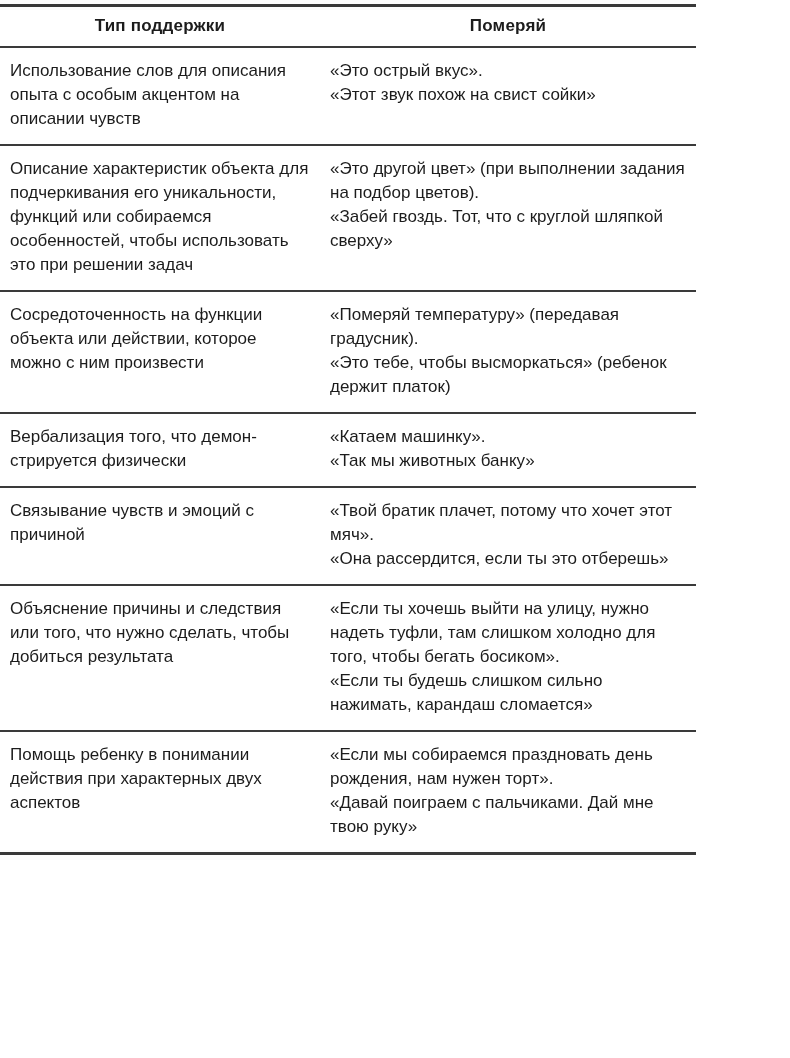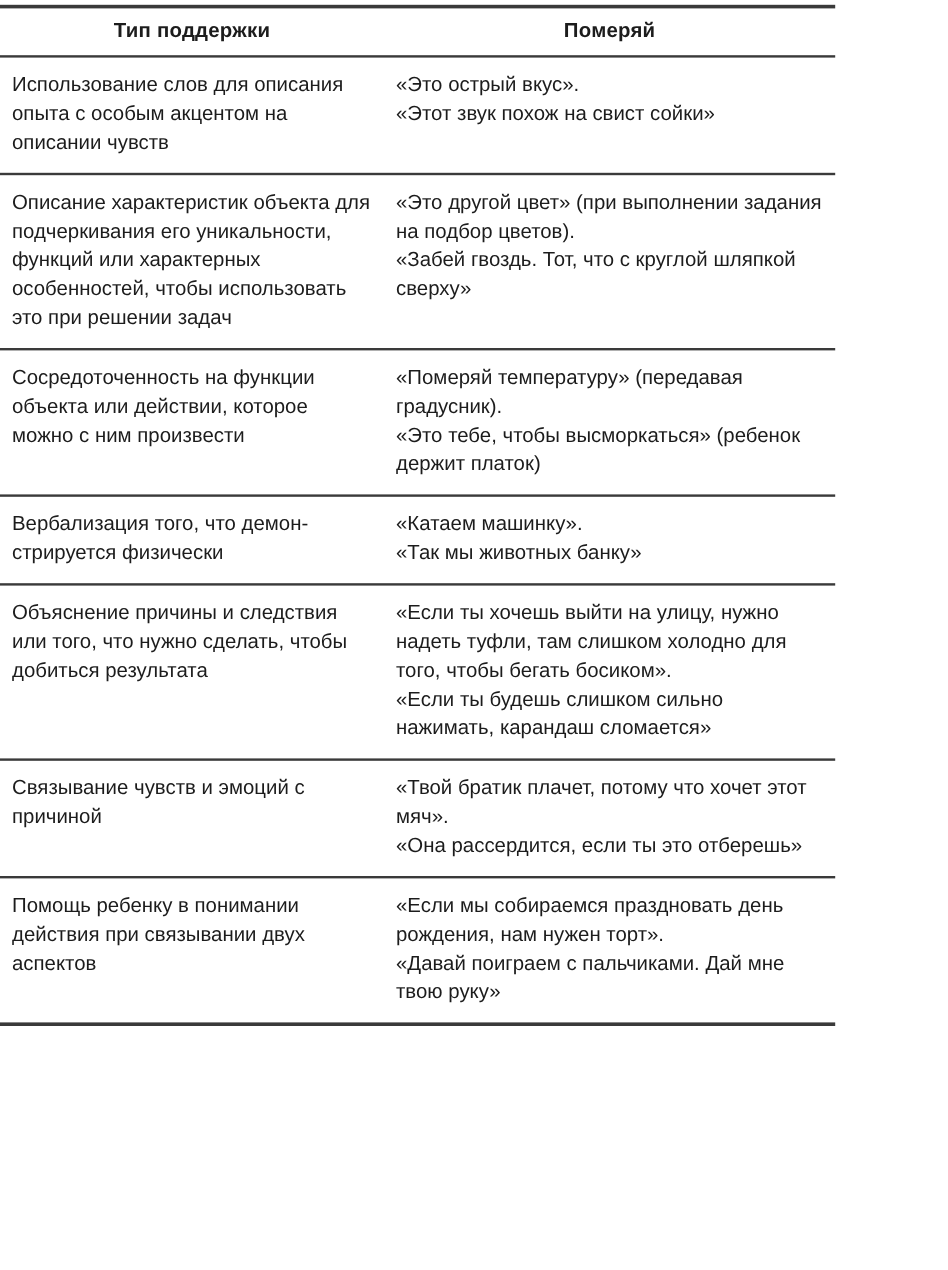--- a/index.html
+++ b/index.html
@@ -70,56 +70,56 @@
     </thead>
     <tbody id="table-body">
         <tr>
           <td class="type-cell">Использование слов для опи­сания опыта с особым акцентом на описании чувств</td>
           <td class="example-cell">
             <div class="example-line">«Это острый вкус».</div>
             <div class="example-line">«Этот звук похож на свист сойки»</div>
           </td>
         </tr>
         <tr>
-          <td class="type-cell">Описание характеристик объекта для подчеркивания его уникаль­ности, функций или характерных особенностей, чтобы использо­вать это при решении задач</td>
+          <td class="type-cell">Описание характеристик объекта для подчеркивания его уникаль­ности, функций или собираемся особенностей, чтобы использо­вать это при решении задач</td>
           <td class="example-cell">
             <div class="example-line">«Это другой цвет» (при выполнении задания на под­бор цветов).</div>
             <div class="example-line">«Забей гвоздь. Тот, что с круглой шляпкой сверху»</div>
           </td>
         </tr>
         <tr>
           <td class="type-cell">Сосредоточенность на функции объекта или действии, которое можно с ним произвести</td>
           <td class="example-cell">
             <div class="example-line">«Померяй температуру» (передавая градусник).</div>
             <div class="example-line">«Это тебе, чтобы высморкаться» (ребенок держит платок)</div>
           </td>
         </tr>
         <tr>
           <td class="type-cell">Вербализация того, что демон­стрируется физически</td>
           <td class="example-cell">
             <div class="example-line">«Катаем машинку».</div>
             <div class="example-line">«Так мы животных банку»</div>
           </td>
         </tr>
         <tr>
+          <td class="type-cell">Связывание чувств и эмоций с причиной</td>
+          <td class="example-cell">
+            <div class="example-line">«Твой братик плачет, потому что хочет этот мяч».</div>
+            <div class="example-line">«Она рассердится, если ты это отберешь»</div>
+          </td>
+        </tr>
+        <tr>
           <td class="type-cell">Объяснение причины и след­ствия или того, что нужно сде­лать, чтобы добиться результата</td>
           <td class="example-cell">
             <div class="example-line">«Если ты хочешь выйти на улицу, нужно надеть туфли, там слишком холодно для того, чтобы бегать босиком».</div>
             <div class="example-line">«Если ты будешь слишком сильно нажимать, каран­даш сломается»</div>
           </td>
         </tr>
         <tr>
-          <td class="type-cell">Связывание чувств и эмоций с причиной</td>
-          <td class="example-cell">
-            <div class="example-line">«Твой братик плачет, потому что хочет этот мяч».</div>
-            <div class="example-line">«Она рассердится, если ты это отберешь»</div>
-          </td>
-        </tr>
-        <tr>
-          <td class="type-cell">Помощь ребенку в понимании действия при связывании двух аспектов</td>
+          <td class="type-cell">Помощь ребенку в понимании действия при характерных двух аспектов</td>
           <td class="example-cell">
             <div class="example-line">«Если мы собираемся праздновать день рождения, нам нужен торт».</div>
             <div class="example-line">«Давай поиграем с пальчиками. Дай мне твою руку»</div>
           </td>
         </tr>
       </tbody>
   </table>
 </div>
 
 </body></html>

